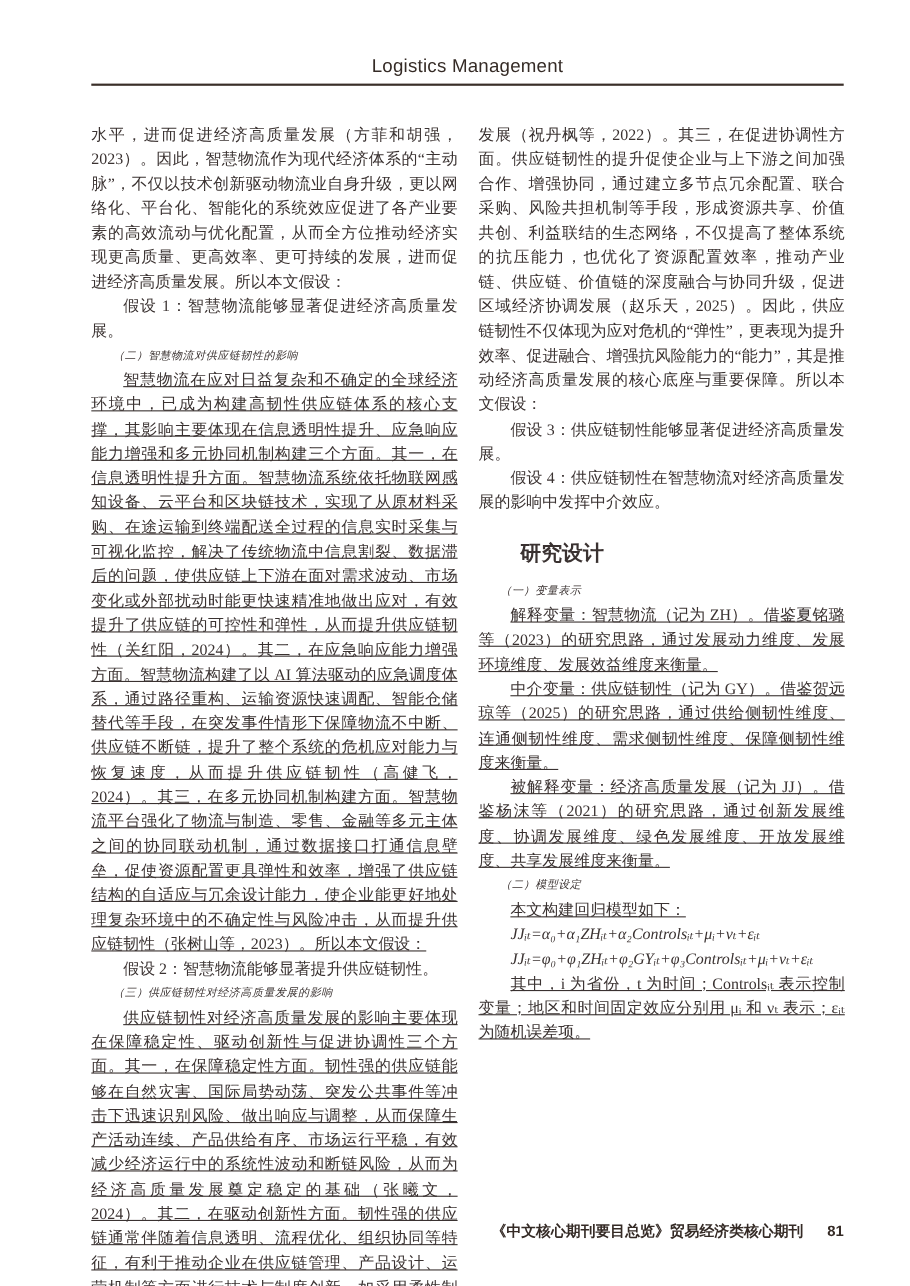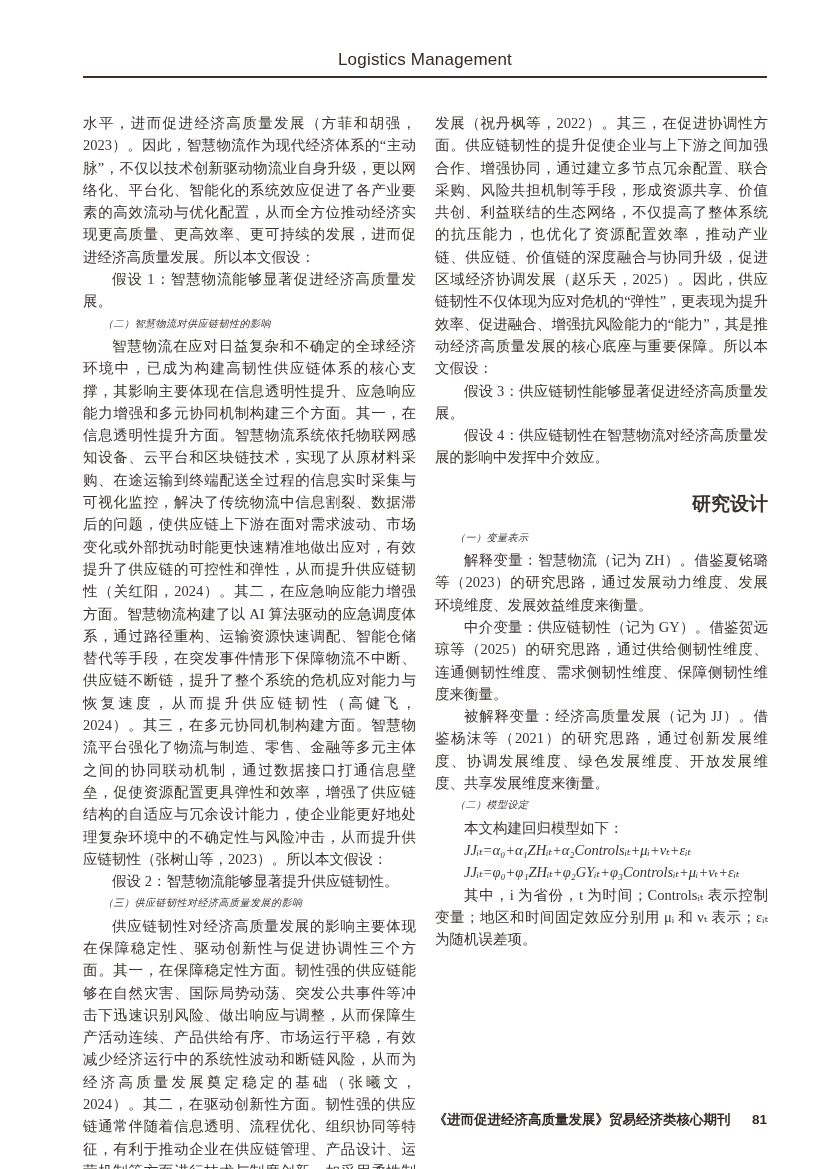--- a/index.html
+++ b/index.html
@@ -24,34 +24,34 @@
   .columns{
     position:absolute;left:83px;right:60px;top:112px;
     display:flex;gap:19px;
   }
   .col{
     width:333px;flex:0 0 333px;
     font-size:14.5px;line-height:22.3px;
     text-align:justify;
   }
   .col p{margin:0;}
-  .body-indent{text-indent:2em;}
+  .body-indent{text-indent:2em;text-decoration:underline;}
   .hypothesis{text-indent:2em;}
   .kai-heading{
     text-indent:2em;
     font-style:italic;
     font-size:10px;
     letter-spacing:.5px;
   }
   .section-heading{
     font-family:"Liberation Sans","DejaVu Sans",sans-serif;
     font-weight:bold;
     font-size:19px;
     text-indent:2em;
-    text-align:right;
+    text-align:left;
     margin:22px 0 10px 0 !important;
     line-height:26px;
   }
   .formula{
     text-indent:2em;
     font-style:italic;
     font-family:"Liberation Serif","DejaVu Serif",serif;
   }
   .footer{
     position:absolute;right:60px;bottom:40px;
@@ -97,16 +97,16 @@
       <p class="body-indent">本文构建回归模型如下：</p>
       <p class="formula">JJᵢₜ=α₀+α₁ZHᵢₜ+α₂Controlsᵢₜ+μᵢ+νₜ+εᵢₜ</p>
       <p class="formula">JJᵢₜ=φ₀+φ₁ZHᵢₜ+φ₂GYᵢₜ+φ₃Controlsᵢₜ+μᵢ+νₜ+εᵢₜ</p>
       <p class="body-indent">其中，i 为省份，t 为时间；Controlsᵢₜ 表示控制变量；地区和时间固定效应分别用 μᵢ 和 νₜ 表示；εᵢₜ 为随机误差项。</p>
 
     </div>
 
   </div>
 
   <div class="footer">
-    <span>《进而促进经济高质量发展》贸易经济类核心期刊</span><span class="page-num">81</span>
+    <span>《中文核心期刊要目总览》贸易经济类核心期刊</span><span class="page-num">81</span>
   </div>
 
 </div>
 
 </body></html>

